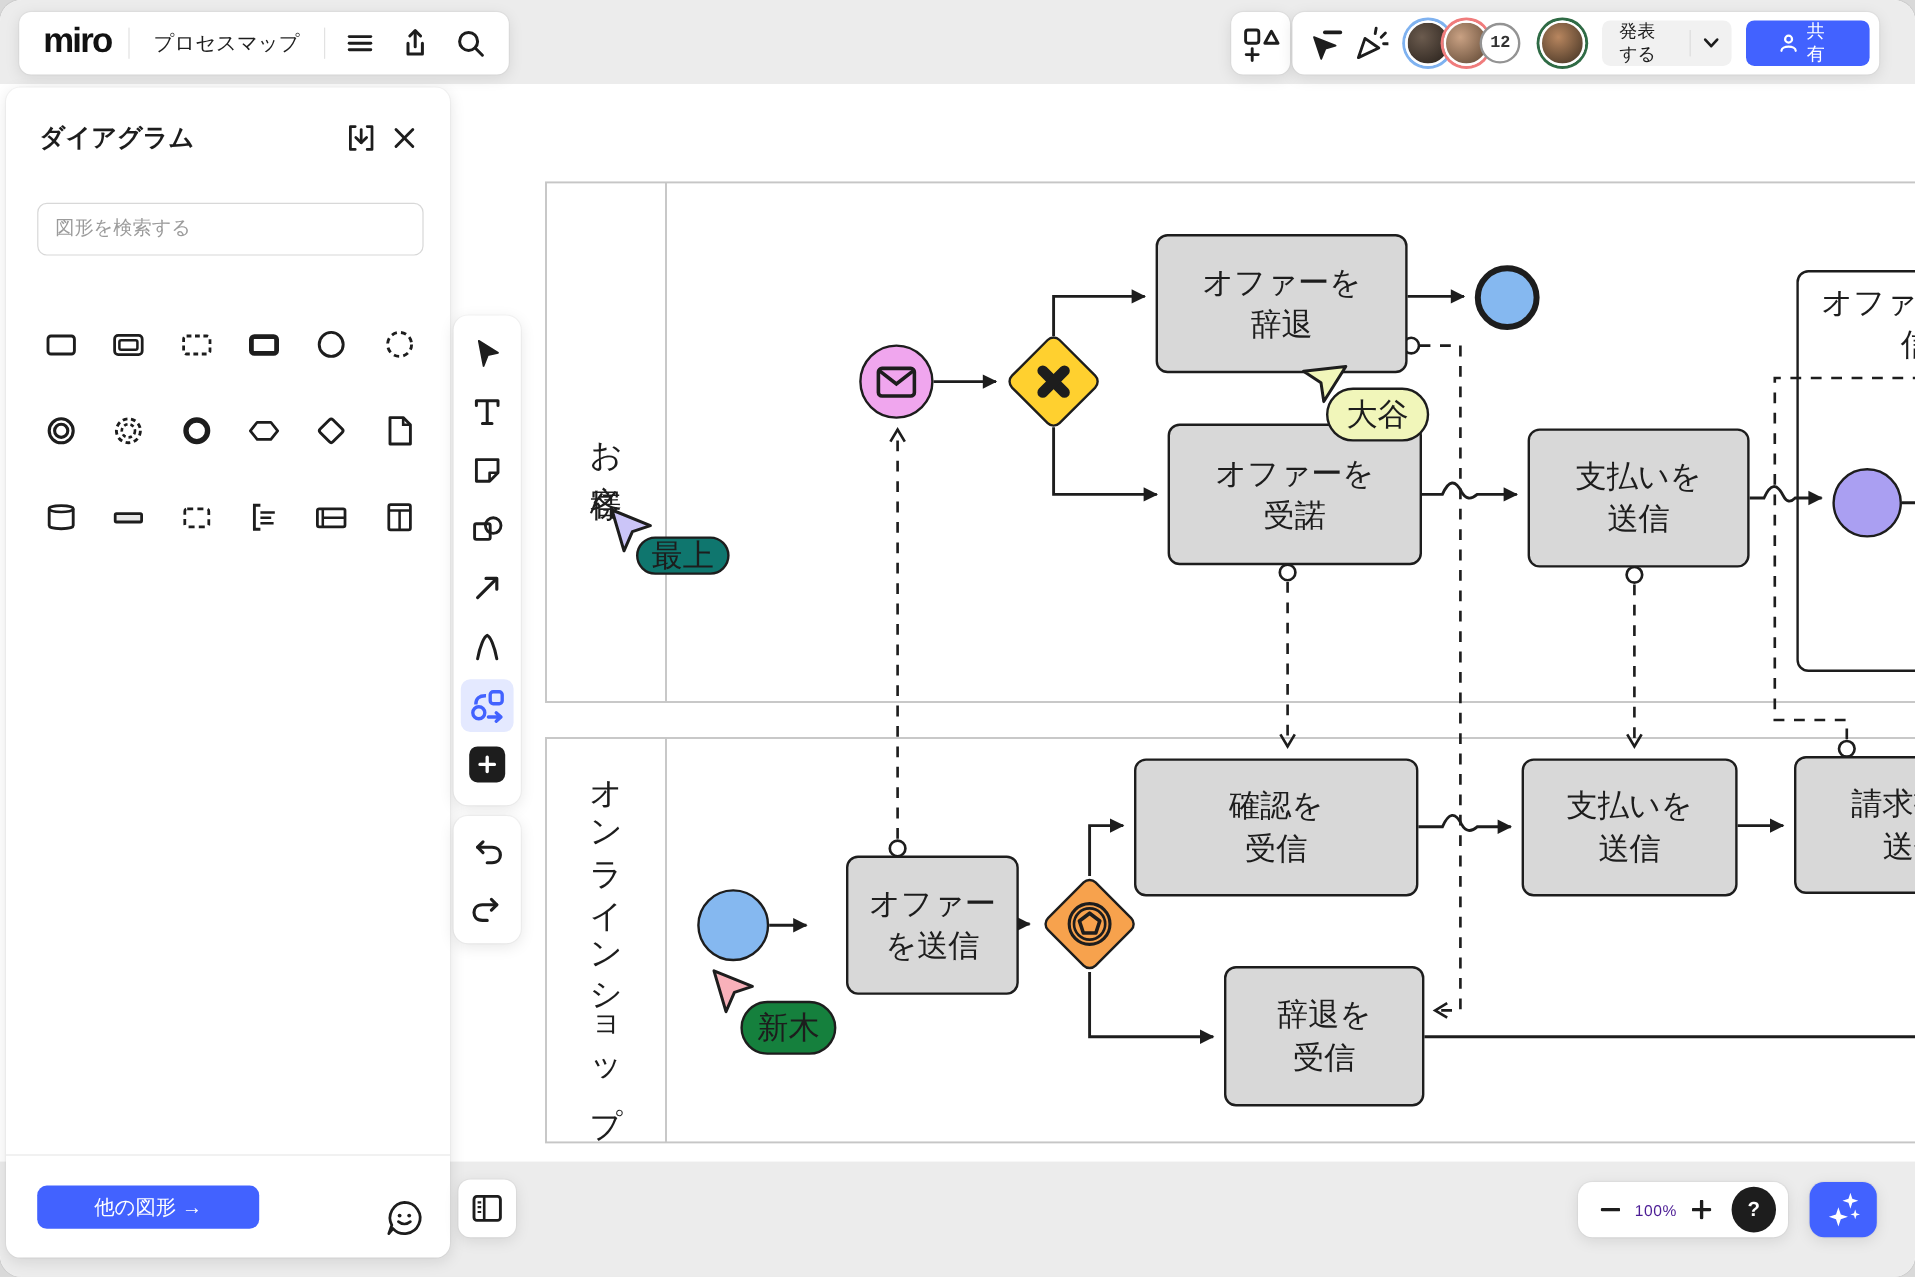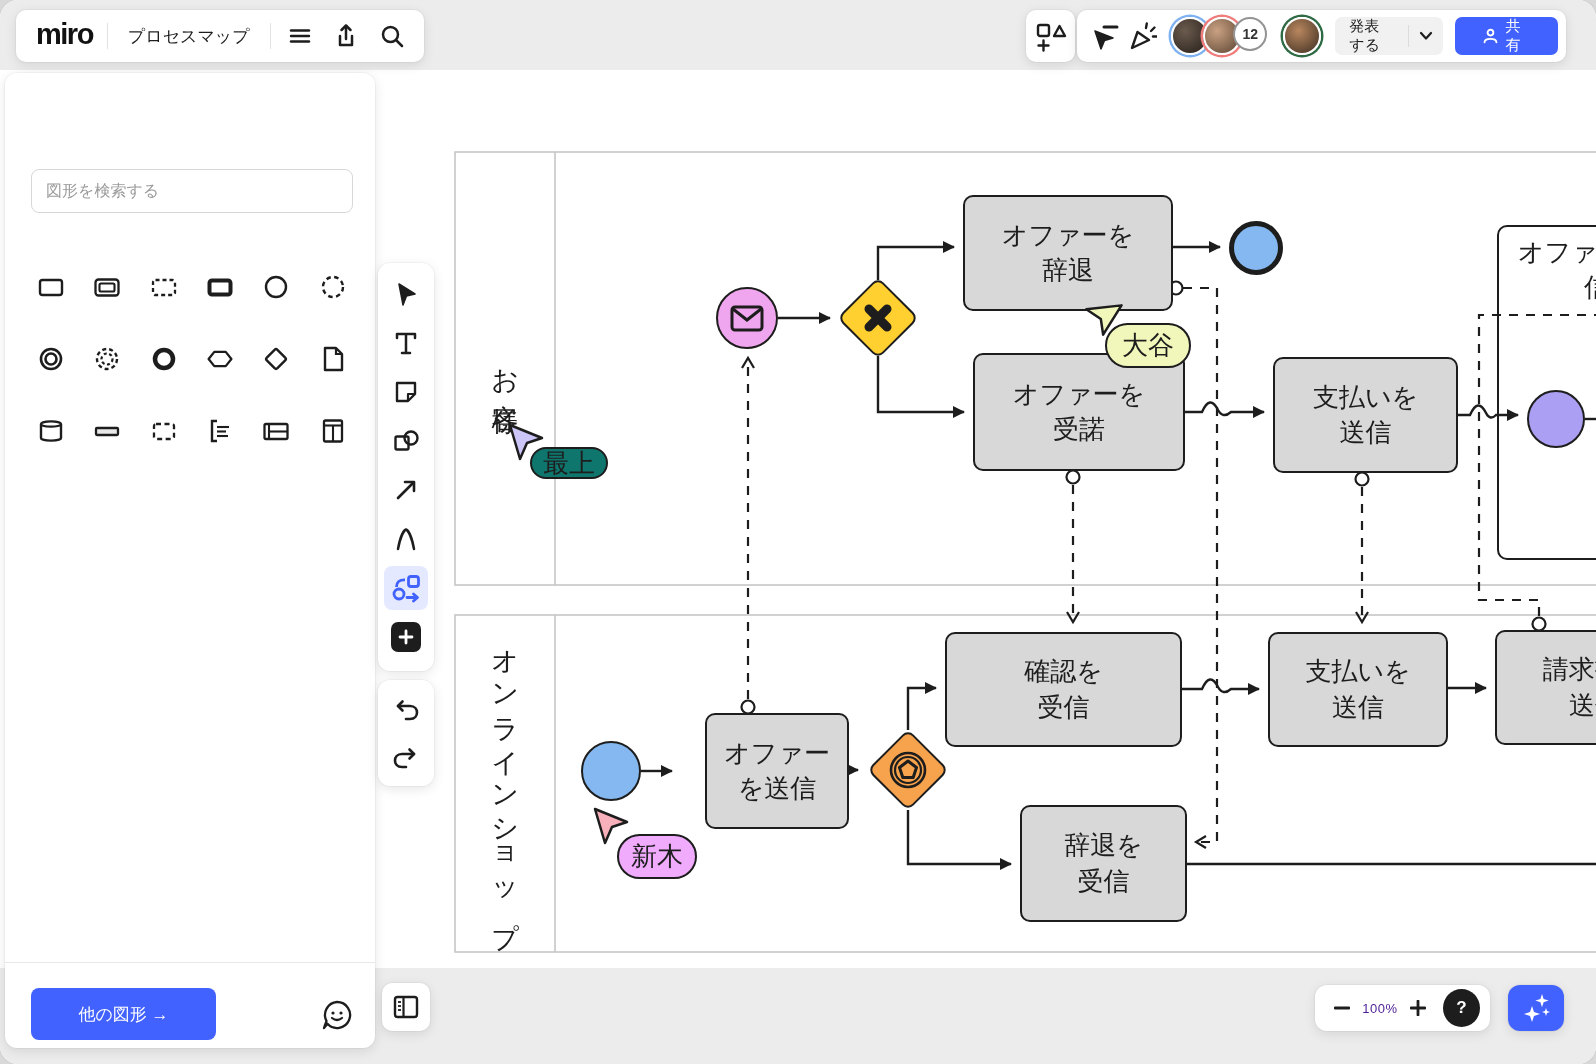--- a/index.html
+++ b/index.html
@@ -31,21 +31,21 @@
   .lp-header{display:flex;align-items:center;padding:24px 20px 0 28px;}
   .lp-title{font-size:21px;font-weight:bold;color:#1d1d1d;flex:1;}
   .lp-header .iconbtn{width:36px;height:36px;}
   .search-box{position:absolute;left:26px;top:96px;width:322px;height:44px;border:1px solid #d8d8d8;border-radius:8px;box-sizing:border-box;font-size:16px;color:#1d1d1d;padding:0 14px;outline:none;background:#fff;}
   .search-box::placeholder{color:#9b9b9b;}
   .bpmn-row{position:absolute;left:28px;top:156px;width:318px;display:flex;align-items:center;}
   .bpmn-title{font-size:17px;font-weight:bold;color:#1d1d1d;flex:1;}
   .shape-grid{position:absolute;left:18px;top:192px;width:338px;display:grid;grid-template-columns:repeat(6,1fr);row-gap:28px;justify-items:center;}
   .shape-cell{width:44px;height:44px;display:flex;align-items:center;justify-content:center;border-radius:6px;cursor:pointer;}
   .lp-footer-div{position:absolute;left:0;top:889px;width:370px;height:1px;background:#e8e8e8;}
-  .more-shapes{position:absolute;left:26px;top:915px;width:185px;height:52px;border-radius:8px;color:#fff;font-size:17px;display:flex;align-items:center;justify-content:center;cursor:pointer;}
+  .more-shapes{position:absolute;left:26px;top:915px;width:185px;height:36px;border-radius:8px;color:#fff;font-size:17px;display:flex;align-items:center;justify-content:center;cursor:pointer;}
   .feedback{position:absolute;left:312px;top:922px;width:40px;height:40px;}
   
   .toolbar{left:378px;top:263px;width:56px;height:408px;border-radius:12px;display:flex;flex-direction:column;align-items:center;padding-top:6px;box-sizing:border-box;}
   .tool{width:44px;height:44px;margin:2.5px 0;display:flex;align-items:center;justify-content:center;border-radius:8px;cursor:pointer;}
   .tool.active{background:#e4e9ff;}
   .undoredo{left:378px;top:680px;width:56px;height:106px;border-radius:12px;display:flex;flex-direction:column;align-items:center;justify-content:center;gap:8px;}
   .frames-btn{left:382px;top:983px;width:48px;height:48px;border-radius:10px;}
   
   .task{position:absolute;background:#d8d8d8;border:2.5px solid #1d1d1d;border-radius:10px;display:flex;flex-direction:column;align-items:center;justify-content:center;font-size:26px;line-height:1.35;color:#1d1d1d;box-sizing:border-box;}
   .subproc{position:absolute;background:#fff;border:2.5px solid #1d1d1d;border-radius:10px;box-sizing:border-box;
@@ -201,21 +201,21 @@
   <svg class="cursor" style="left:1078px;top:295px;" width="46" height="46" viewBox="0 0 46 46">
     <g transform="rotate(100 23 23)">
         <path d="M7,5 L39,18 L24,23 L17,39 Z" fill="#f1f6ba" stroke="#1d1d1d" stroke-width="2.5" stroke-linejoin="round"></path>
       </g>
   </svg>
   <div class="pill" style="left: 1105px; top: 323px; width: 86px; height: 45px; background-color: rgb(241, 246, 186);">大谷</div>
 
   <svg class="cursor" style="left:590px;top:806px;" width="42" height="42" viewBox="0 0 42 42">
     <path d="M5,3 L37,16 L22,21 L15,37 Z" fill="#f8b1ba" stroke="#1d1d1d" stroke-width="2.5" stroke-linejoin="round"></path>
   </svg>
-  <div class="pill" style="left: 617px; top: 834px; width: 80px; height: 45px; background-color: #f0abfc;">新木</div>
+  <div class="pill" style="left: 617px; top: 834px; width: 80px; height: 45px; background-color: #15803d;">新木</div>
 
   <div class="panel hdr-left">
     <div class="logo">miro</div>
     <div class="vdiv"></div>
     <div class="board-title">プロセスマップ</div>
     <div class="vdiv"></div>
     <div class="iconbtn" style="margin-left:8px;">
       <svg width="24" height="24" viewBox="0 0 24 24">
           <g stroke="#1d1d1d" stroke-width="2.4" stroke-linecap="round">
             <line x1="3" y1="6.5" x2="21" y2="6.5"></line>
@@ -261,21 +261,21 @@
     <div class="iconbtn" style="width:44px;height:44px;">
       <svg width="30" height="30" viewBox="0 0 30 30">
         <path d="M5,27 L10.5,11 L22,19 Z" fill="none" stroke="#1d1d1d" stroke-width="2.4" stroke-linejoin="round"></path>
         <g stroke="#1d1d1d" stroke-width="2.4" stroke-linecap="round">
             <line x1="24" y1="10" x2="27.5" y2="6.5"></line>
             <line x1="26" y1="15.5" x2="30" y2="15.5"></line>
             <line x1="19" y1="7" x2="19.8" y2="2.5"></line>
           </g>
       </svg>
     </div>
-    <div style="display:flex;align-items:flex-start;margin-left:10px;">
+    <div style="display:flex;align-items:center;margin-left:10px;font-family:Liberation Mono, monospace;">
       <div class="avatar" style="background:radial-gradient(circle at 35% 35%, #6b5b4e, #241d18);box-shadow:0 0 0 2.5px #7fb2f0;z-index:1;"></div>
       <div class="avatar" style="background:radial-gradient(circle at 35% 35%, #c9a183, #5a4330);box-shadow:0 0 0 2.5px #f07c7c;margin-left:-6px;z-index:2;"></div>
       <div class="badge12">12</div>
       <div class="avatar" style="background:radial-gradient(circle at 40% 35%, #b8865f, #3c2e20);box-shadow:0 0 0 2.5px #2f6b45;margin-left:16px;"></div>
     </div>
     <div class="present-btn">
       <span>発表する</span>
       <div class="present-div"></div>
       <span style="padding:0 10px;display:flex;">
         <svg width="14" height="10" viewBox="0 0 14 10">
@@ -286,20 +286,41 @@
     <div class="share-btn" style="background-color: rgb(66, 98, 255);">
       <svg width="20" height="20" viewBox="0 0 20 20">
           <circle cx="10" cy="6" r="3.4" fill="none" stroke="#fff" stroke-width="2.2"></circle>
           <path d="M3,17.5 C3,12 17,12 17,17.5" fill="none" stroke="#fff" stroke-width="2.2" stroke-linecap="round"></path>
         </svg>
       <span>共有</span>
     </div>
   </div>
 
   <div class="panel left-panel">
+    <div class="lp-header">
+      <div class="lp-title">ダイアグラム</div>
+      <div class="iconbtn">
+        <svg width="26" height="26" viewBox="0 0 26 26">
+            <g stroke="#1d1d1d" stroke-width="2.3" fill="none" stroke-linecap="round" stroke-linejoin="round">
+              <path d="M8,3.5 H4 V22.5 H8"></path>
+              <path d="M18,3.5 H22 V22.5 H18"></path>
+              <path d="M13,6 V17"></path>
+              <path d="M8.5,12.5 L13,17 L17.5,12.5"></path>
+            </g>
+          </svg>
+      </div>
+      <div class="iconbtn">
+        <svg width="22" height="22" viewBox="0 0 22 22">
+            <g stroke="#1d1d1d" stroke-width="2.4" stroke-linecap="round">
+              <line x1="4" y1="4" x2="18" y2="18"></line>
+              <line x1="18" y1="4" x2="4" y2="18"></line>
+            </g>
+          </svg>
+      </div>
+    </div>
     <input class="search-box" placeholder="図形を検索する" style="">
 
     <div class="shape-grid">
       <div class="shape-cell">
           <svg width="30" height="30" viewBox="0 0 30 30">
             <rect x="4" y="8" width="22" height="15" rx="2.5" fill="none" stroke="#1d1d1d" stroke-width="2.4"></rect>
           </svg>
         </div>
       <div class="shape-cell">
           <svg width="30" height="30" viewBox="0 0 30 30">

